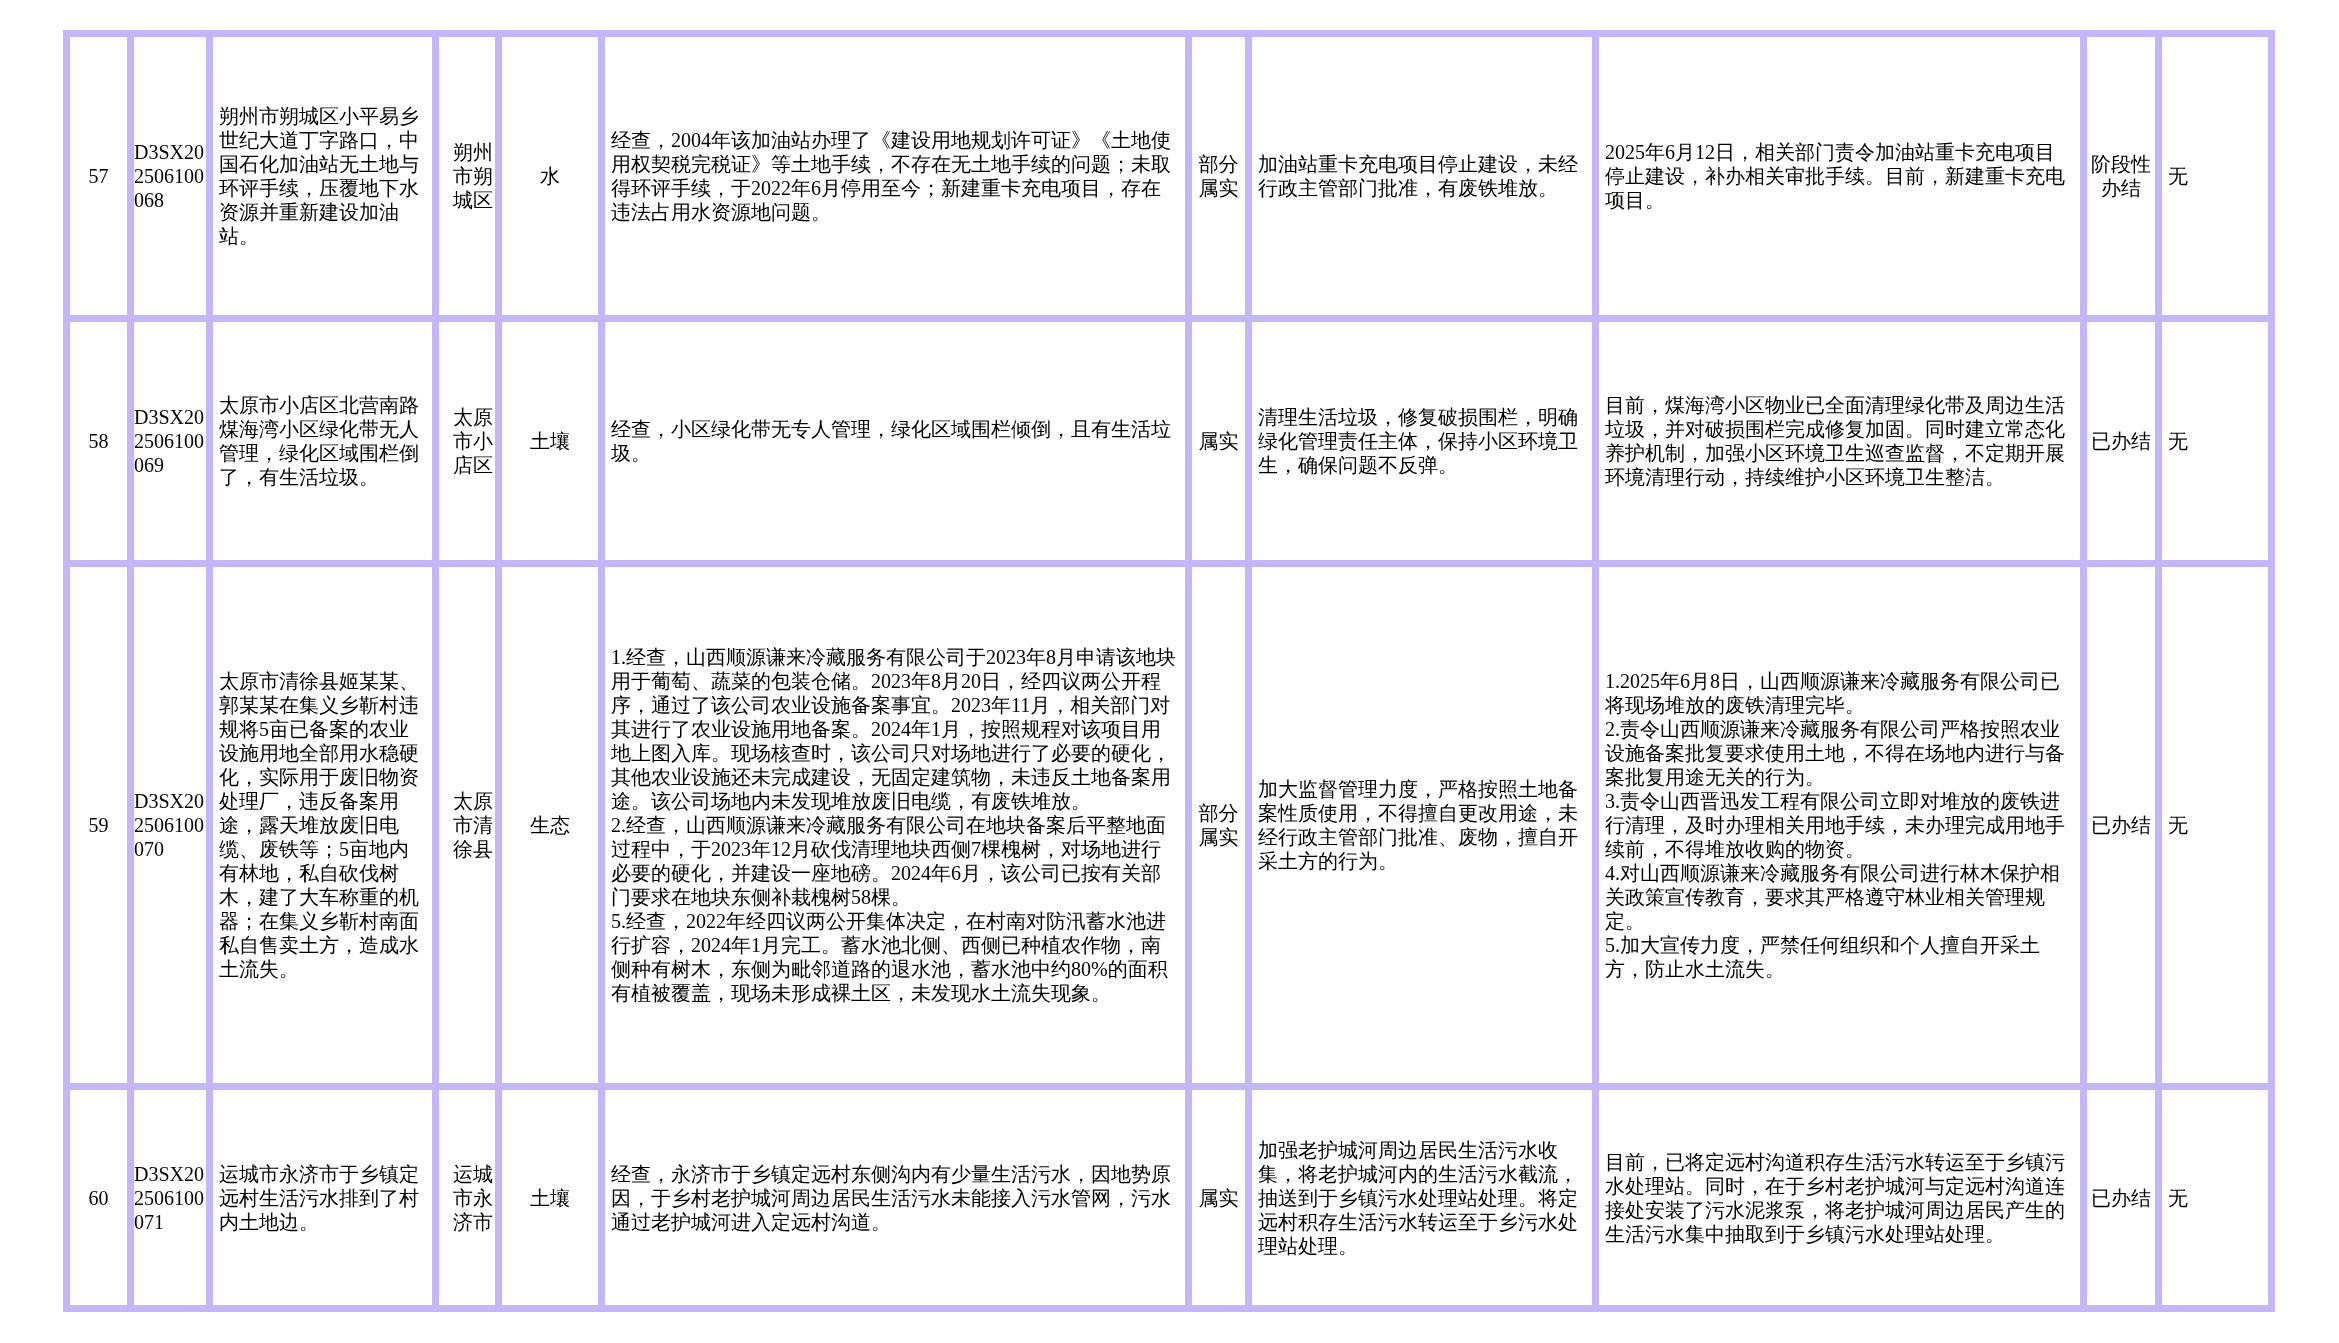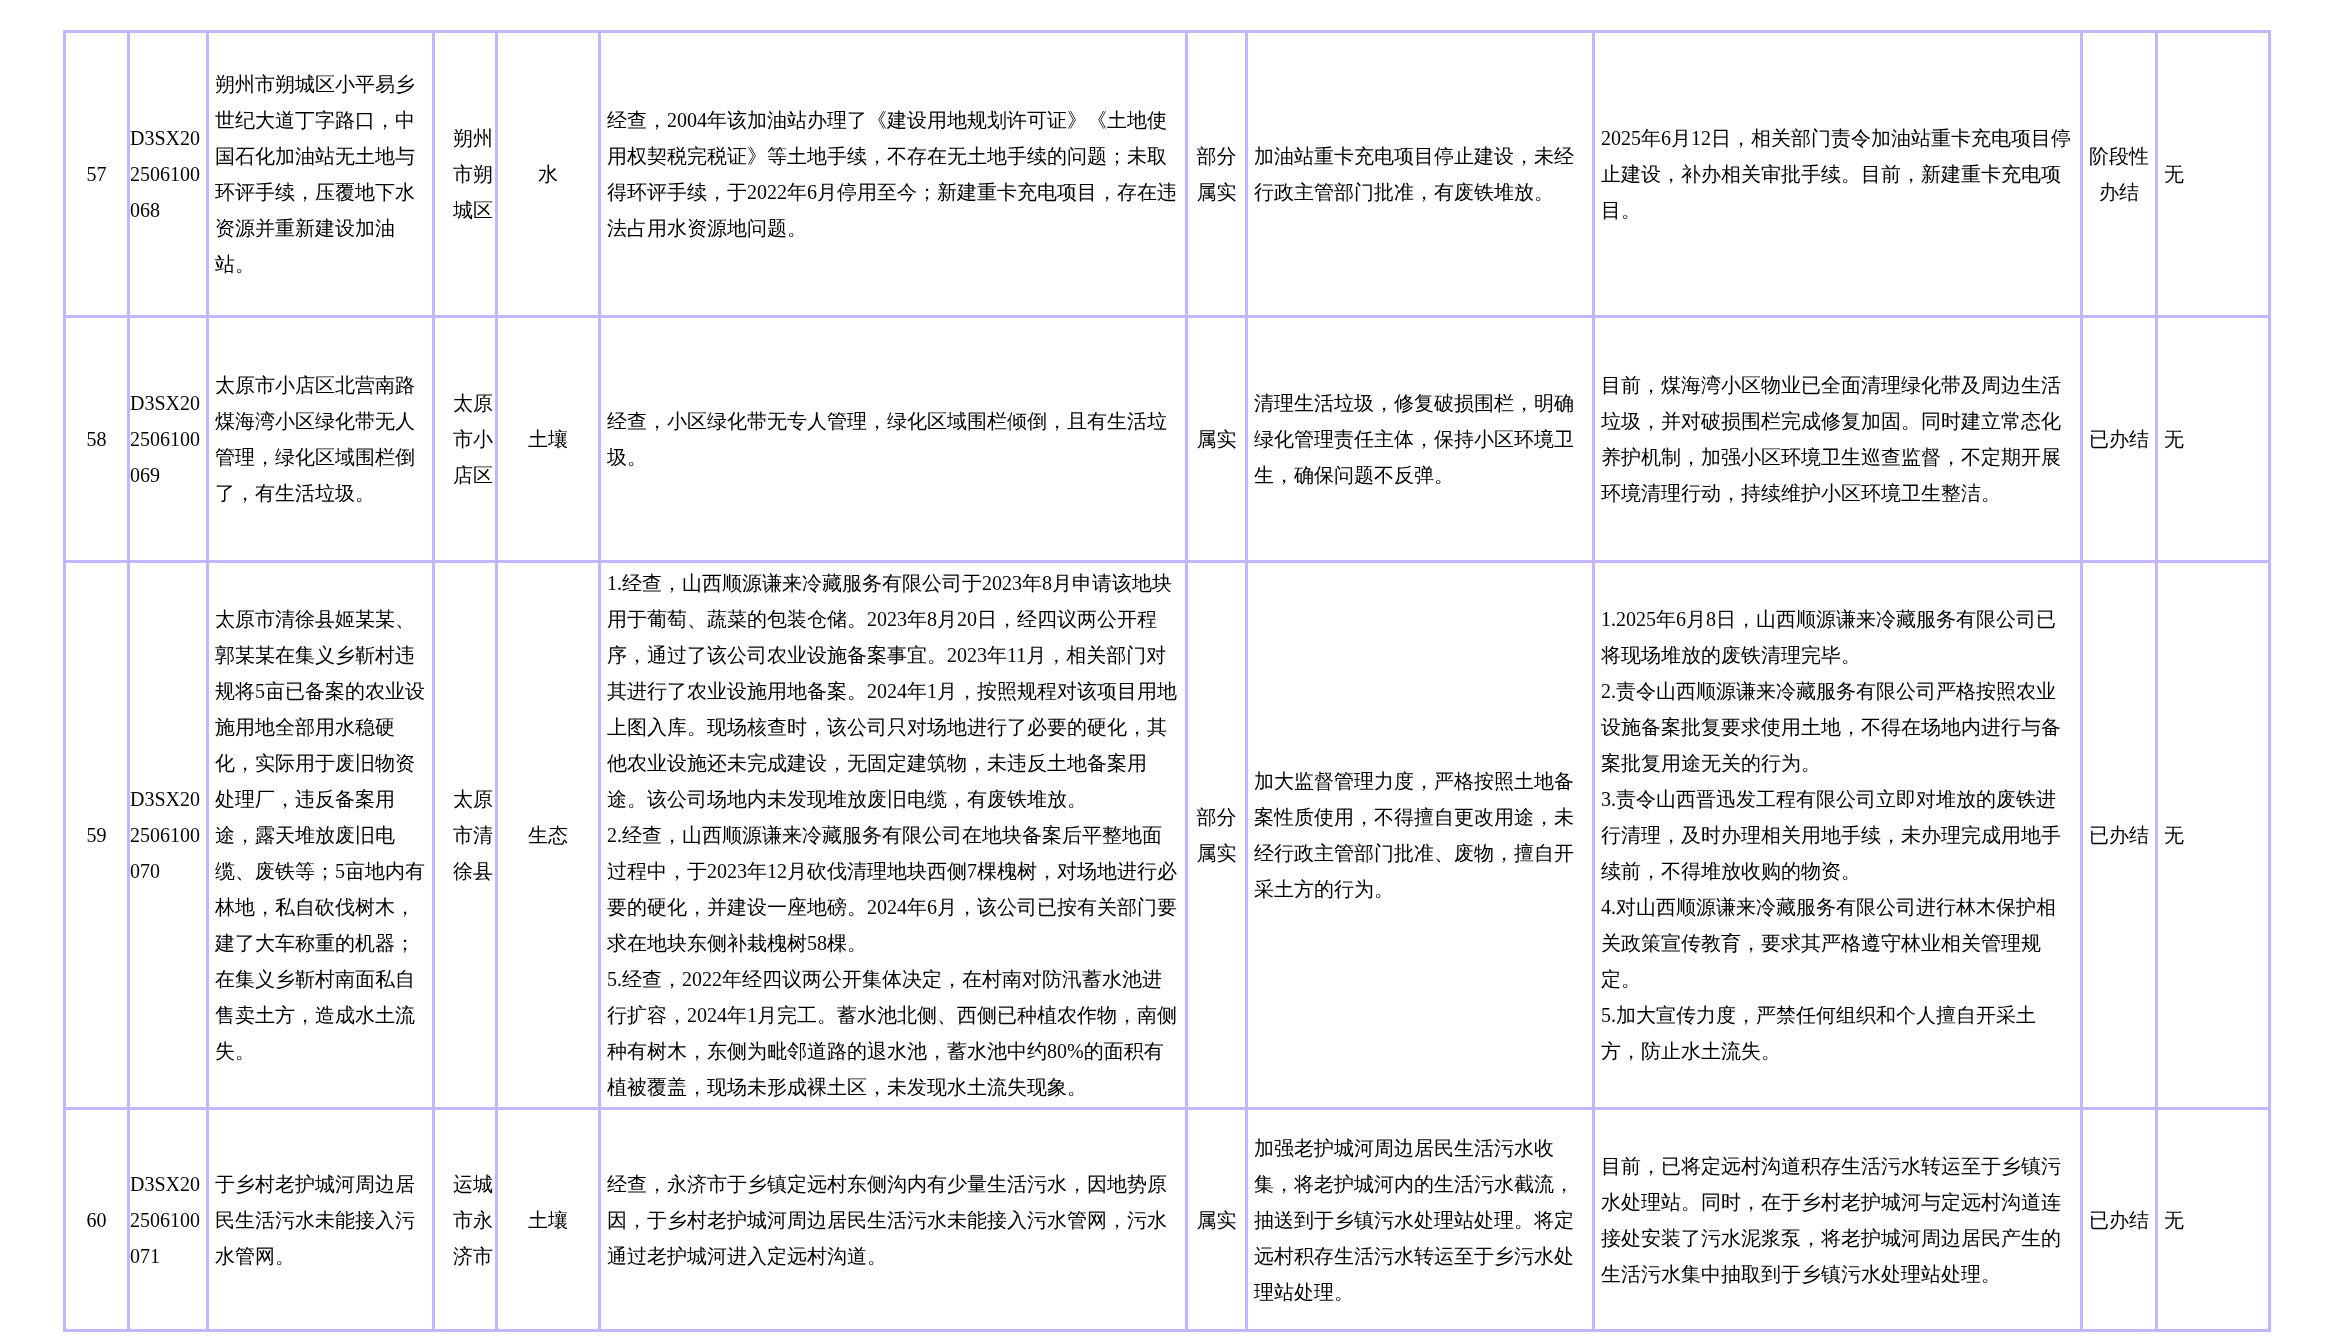--- a/index.html
+++ b/index.html
@@ -12,24 +12,24 @@
     font-family:"Liberation Serif","DejaVu Serif",serif;
     color:#000;
   }
   table.grid{
     table-layout:fixed;
     border-collapse:collapse;
     width:2205px;
     margin:30px 0 0 63px;
   }
   table.grid td{
-    border:3px solid #c4b5fd;
+    border:7px solid #c4b5fd;
     vertical-align:middle;
     font-size:20px;
-    line-height:36px;
+    line-height:24px;
     white-space:pre-wrap;
     overflow:hidden;
   }
   td.c-center{ text-align:center; padding:0 2px; }
   td.c-left{ text-align:left; padding:2px 6px; }
   td.c-code{ text-align:left; padding:0; font-size:19px; word-break:break-all; }
   td.c-region{ text-align:right; padding:0 2px; }
   
   col.w-no{width:64px} col.w-code{width:79px} col.w-problem{width:226px}
   col.w-region{width:63px} col.w-type{width:103px} col.w-invest{width:587px}
@@ -99,21 +99,21 @@
 3.责令山西晋迅发工程有限公司立即对堆放的废铁进行清理，及时办理相关用地手续，未办理完成用地手续前，不得堆放收购的物资。
 4.对山西顺源谦来冷藏服务有限公司进行林木保护相关政策宣传教育，要求其严格遵守林业相关管理规定。
 5.加大宣传力度，严禁任何组织和个人擅自开采土方，防止水土流失。</td>
     <td class="c-center">已办结</td>
     <td class="c-left">无</td>
   </tr>
 
   <tr style="height:222px">
     <td class="c-center">60</td>
     <td class="c-code">D3SX202506100071</td>
-    <td class="c-left">于乡村老护城河周边居民生活污水未能接入污水管网。</td>
+    <td class="c-left">运城市永济市于乡镇定远村生活污水排到了村内土地边。</td>
     <td class="c-region">运城市永济市</td>
     <td class="c-center">土壤</td>
     <td class="c-left">经查，永济市于乡镇定远村东侧沟内有少量生活污水，因地势原因，于乡村老护城河周边居民生活污水未能接入污水管网，污水通过老护城河进入定远村沟道。</td>
     <td class="c-center">属实</td>
     <td class="c-left">加强老护城河周边居民生活污水收集，将老护城河内的生活污水截流，抽送到于乡镇污水处理站处理。将定远村积存生活污水转运至于乡污水处理站处理。</td>
     <td class="c-left">目前，已将定远村沟道积存生活污水转运至于乡镇污水处理站。同时，在于乡村老护城河与定远村沟道连接处安装了污水泥浆泵，将老护城河周边居民产生的生活污水集中抽取到于乡镇污水处理站处理。</td>
     <td class="c-center">已办结</td>
     <td class="c-left">无</td>
   </tr>
 </tbody>

